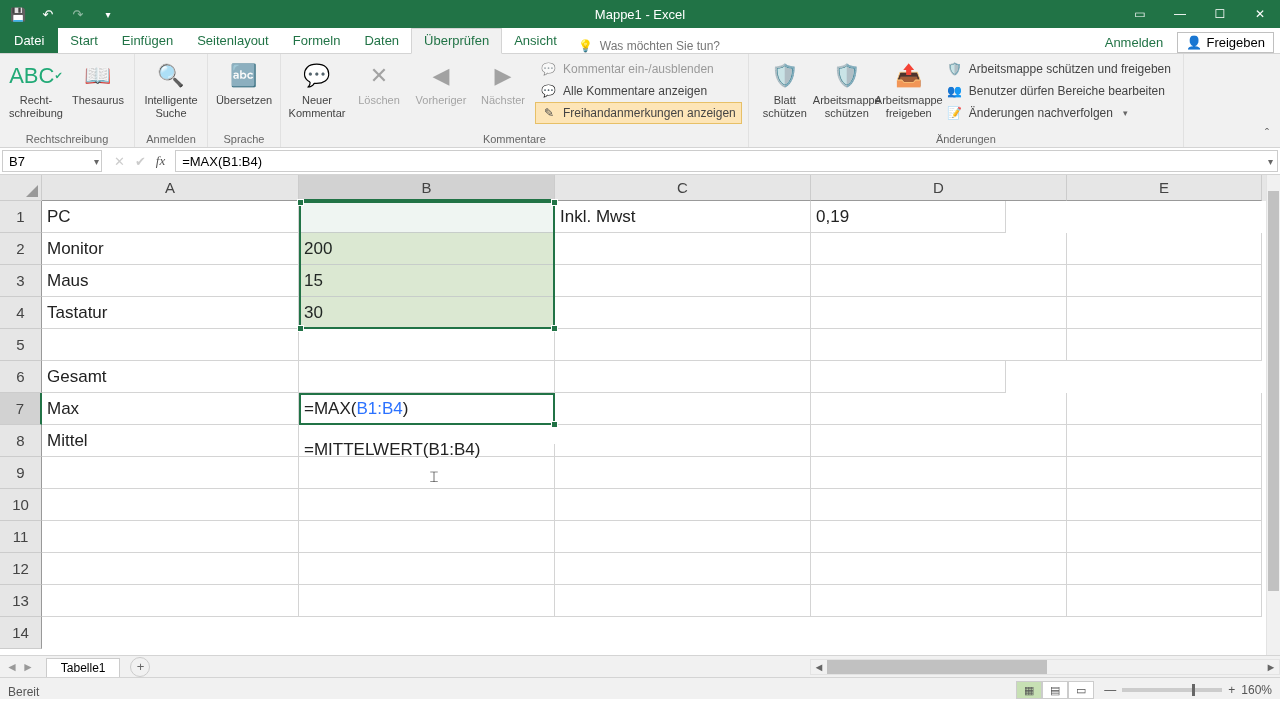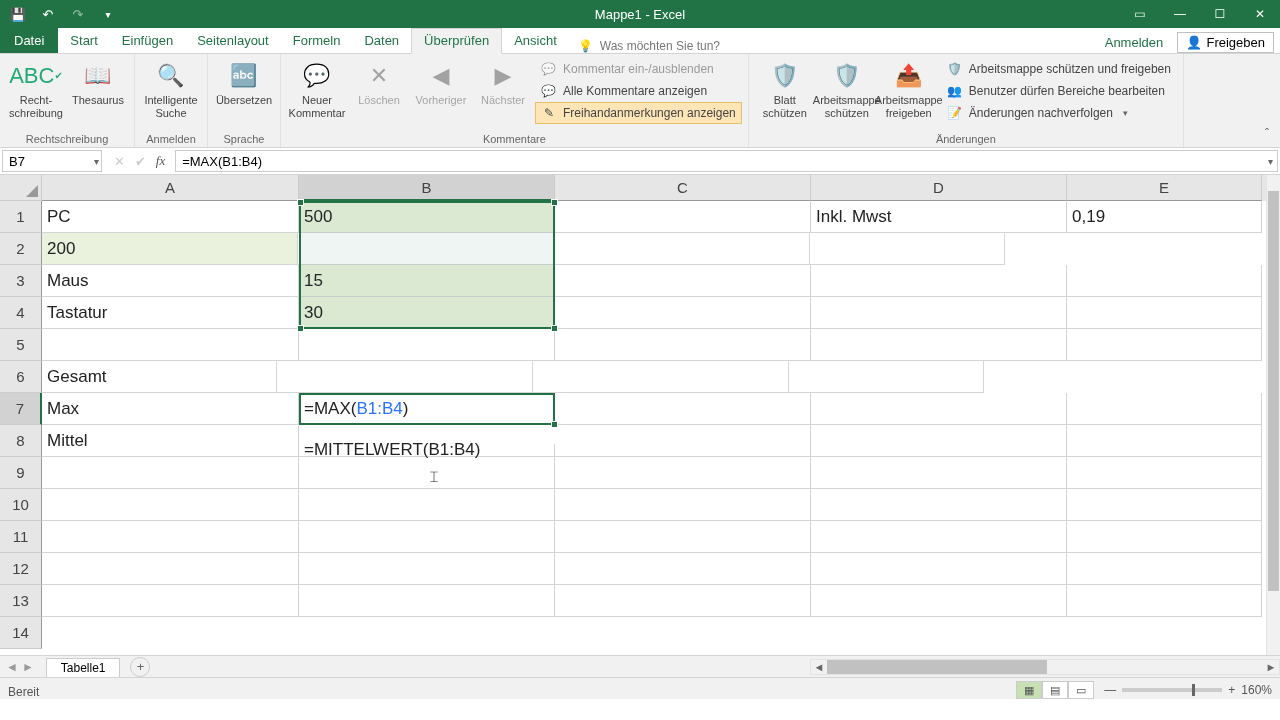--- a/index.html
+++ b/index.html
@@ -281,26 +281,26 @@
       <div class="rowhead">9</div>
       <div class="rowhead">10</div>
       <div class="rowhead">11</div>
       <div class="rowhead">12</div>
       <div class="rowhead">13</div>
       <div class="rowhead">14</div>
     </div>
   <div class="cells" id="cells">
       <div class="row">
         <div class="cell" style="width: 257px;">PC</div>
-        <div class="cell hl" style="width: 256px;">500</div>
         <div class="cell" style="width: 256px;"></div>
         <div class="cell" style="width: 256px;">Inkl. Mwst</div>
         <div class="cell" style="width: 195px;">0,19</div>
       </div>
       <div class="row">
+        <div class="cell" style="width: 257px;">Monitor</div>
         <div class="cell hl" style="width: 256px;">200</div>
         <div class="cell" style="width: 256px;"></div>
         <div class="cell" style="width: 256px;"></div>
         <div class="cell" style="width: 195px;"></div>
       </div>
       <div class="row">
         <div class="cell" style="width: 257px;">Maus</div>
         <div class="cell hl" style="width: 256px;">15</div>
         <div class="cell" style="width: 256px;"></div>
         <div class="cell" style="width: 256px;"></div>
@@ -314,21 +314,21 @@
         <div class="cell" style="width: 195px;"></div>
       </div>
       <div class="row">
         <div class="cell" style="width: 257px;"></div>
         <div class="cell" style="width: 256px;"></div>
         <div class="cell" style="width: 256px;"></div>
         <div class="cell" style="width: 256px;"></div>
         <div class="cell" style="width: 195px;"></div>
       </div>
       <div class="row">
-        <div class="cell" style="width: 235px;">Gesamt</div>
+        <div class="cell" style="width: 257px;">Gesamt</div>
         <div class="cell" style="width: 256px;"></div>
         <div class="cell" style="width: 256px;"></div>
         <div class="cell" style="width: 195px;"></div>
       </div>
       <div class="row">
         <div class="cell" style="width: 257px;">Max</div>
         <div class="cell" style="width: 256px;">=MAX(<span class="blueref">B1:B4</span>)</div>
         <div class="cell" style="width: 256px;"></div>
         <div class="cell" style="width: 256px;"></div>
         <div class="cell" style="width: 195px;"></div>

